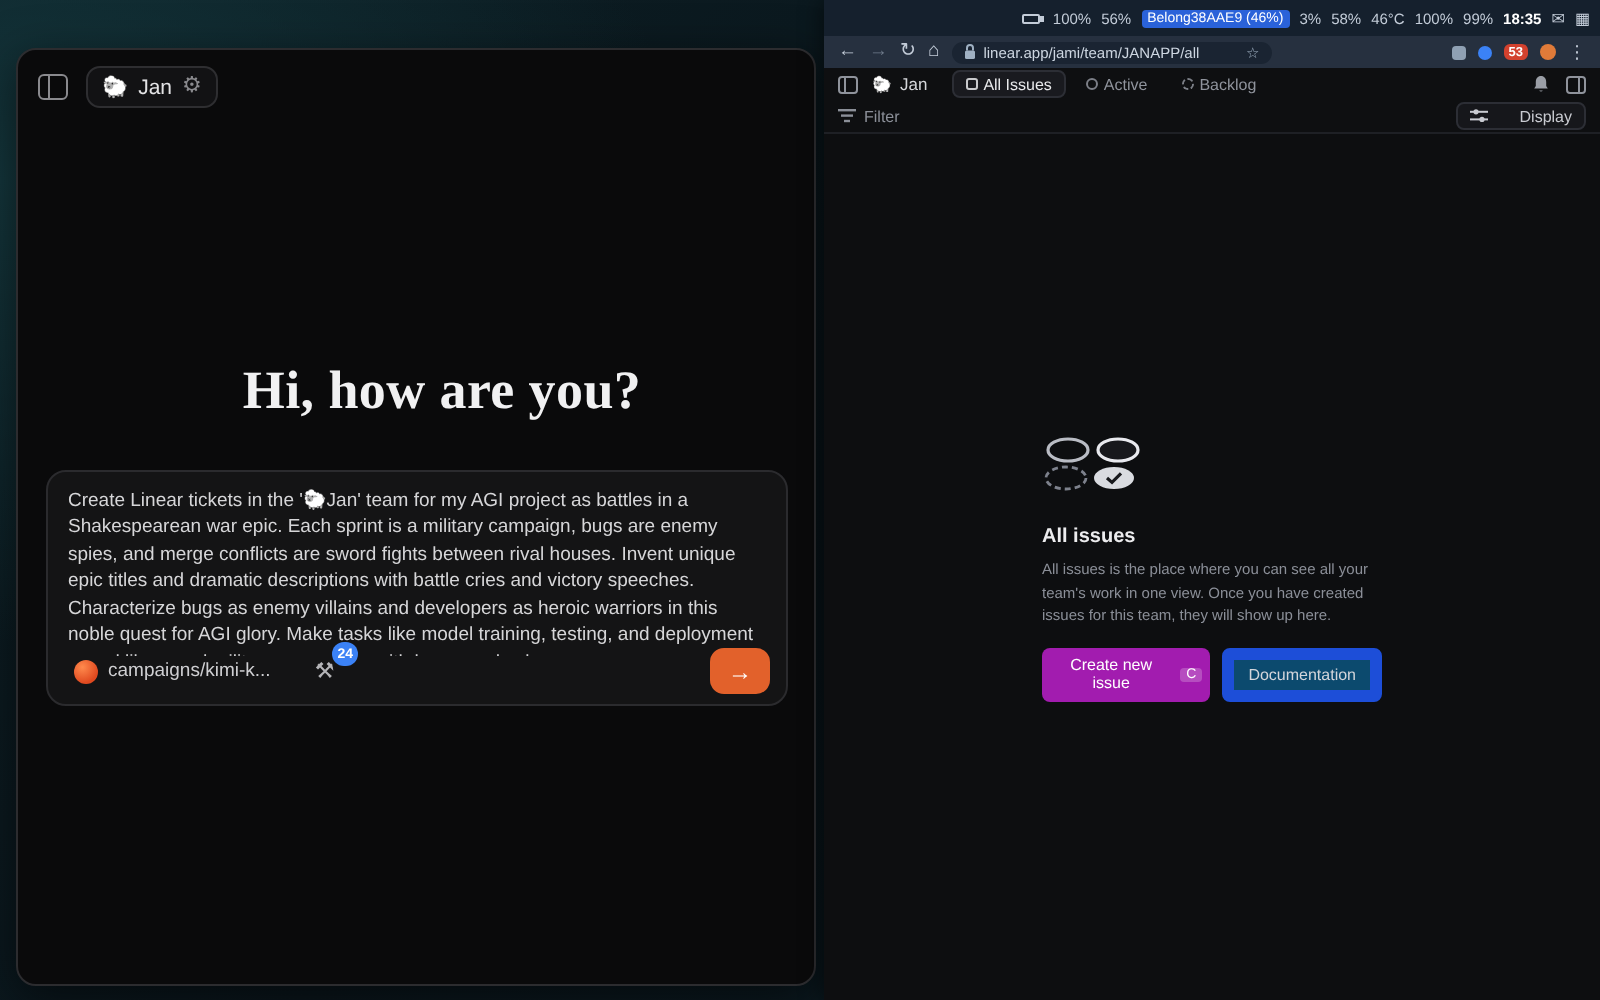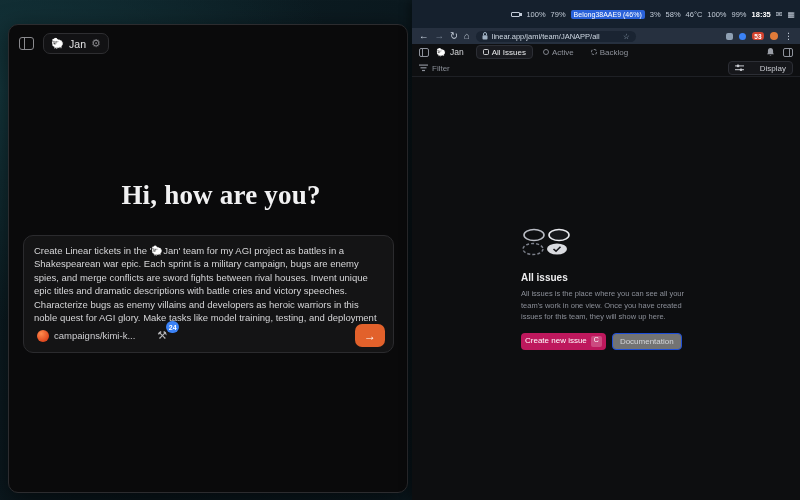--- a/index.html
+++ b/index.html
@@ -55,21 +55,21 @@
     display: inline-flex; align-items: center; justify-content: center;
   }
 
   
   .browser-window {
     position: absolute; left: 412px; top: 0; width: 388px; height: 500px;
     display: flex; flex-direction: column; background: #0e0f11;
     box-shadow: -2px 0 10px rgba(0,0,0,.45);
   }
   .status-bar {
-    height: 28px; background: #15202d; display: flex; align-items: center;
+    height: 18px; background: #15202d; display: flex; align-items: center;
     gap: 5px; padding: 0 5px; font-size: 7.5px; color: #c3ccd8; flex: none;
   }
   .sb-spacer { flex: 1; }
   .batt { width: 9px; height: 5px; border: 1px solid #c3ccd8; border-radius: 1px; position: relative; margin-right: 1px; }
   .batt::after { content: ""; position: absolute; right: -2.5px; top: 0.5px; width: 1.5px; height: 2.5px; background: #c3ccd8; }
   .wifi-pill { background: #2a62d9; color: #fff; border-radius: 2px; padding: 1px 3px; font-size: 7px; }
   .sb-time { font-weight: 700; color: #fff; }
   .sb-glyph { font-size: 8px; color: #c3ccd8; }
 
   .browser-toolbar {
@@ -115,25 +115,25 @@
     border: 1px solid #2c2e35; background: #16171b; border-radius: 4px;
     padding: 1.5px 6px; color: #c9cbd1; font-size: 8px; justify-content: space-between;
   }
 
   .linear-content { flex: 1; position: relative; background: #0d0e10; }
   .empty { position: absolute; left: 50%; top: 150px; transform: translateX(-50%); width: 170px; }
   .empty h2 { font-size: 10px; font-weight: 700; color: #ececee; margin-top: 11px; }
   .empty p { font-size: 7.5px; line-height: 1.55; color: #8b8f98; margin-top: 5px; }
   .empty-actions { display: flex; gap: 6px; margin-top: 10px; }
   .btn-primary {
-    display: inline-flex; gap: 4px; background: #be185d;
+    display: inline-flex; align-items: center; gap: 4px; background: #a21caf;
     border: none; color: #fff; font-size: 8px; border-radius: 4px; padding: 3px 4px;
   }
   .kbd { background: rgba(255,255,255,.22); border-radius: 2px; padding: 0 3px; font-size: 7px; }
-  .btn-secondary { background: #737373; border: 1px solid #1d4ed8; color: #d4d6db; font-size: 8px; border-radius: 4px; padding: 3px 7px; }
+  .btn-secondary { background: #0c4a6e; border: 6px solid #1d4ed8; color: #d4d6db; font-size: 8px; border-radius: 4px; padding: 3px 7px; }
 </style>
 </head>
 <body>
 
 <div class="desktop" data-interactable="false">
 
   <section class="chat-window" data-interactable="false">
 
     <header class="chat-header" data-interactable="false">
       <span class="icon-btn" data-interactable="true">
@@ -170,21 +170,21 @@
       </div>
     </div>
   </section>
 
   <section class="browser-window" data-interactable="false">
 
     <div class="status-bar" data-interactable="false">
       <span class="sb-spacer" data-interactable="false"></span>
       <span class="batt" data-interactable="false"></span>
       <span data-interactable="false">100%</span>
-      <span data-interactable="false">79%</span>
+      <span data-interactable="false">56%</span>
       <span class="wifi-pill" data-interactable="false">Belong38AAE9 (46%)</span>
       <span data-interactable="false">3%</span>
       <span data-interactable="false">58%</span>
       <span data-interactable="false">46°C</span>
       <span data-interactable="false">100%</span>
       <span data-interactable="false">99%</span>
       <span class="sb-time" data-interactable="false">18:35</span>
       <span class="sb-glyph" data-interactable="true">✉</span>
       <span class="sb-glyph" data-interactable="true">▦</span>
     </div>

